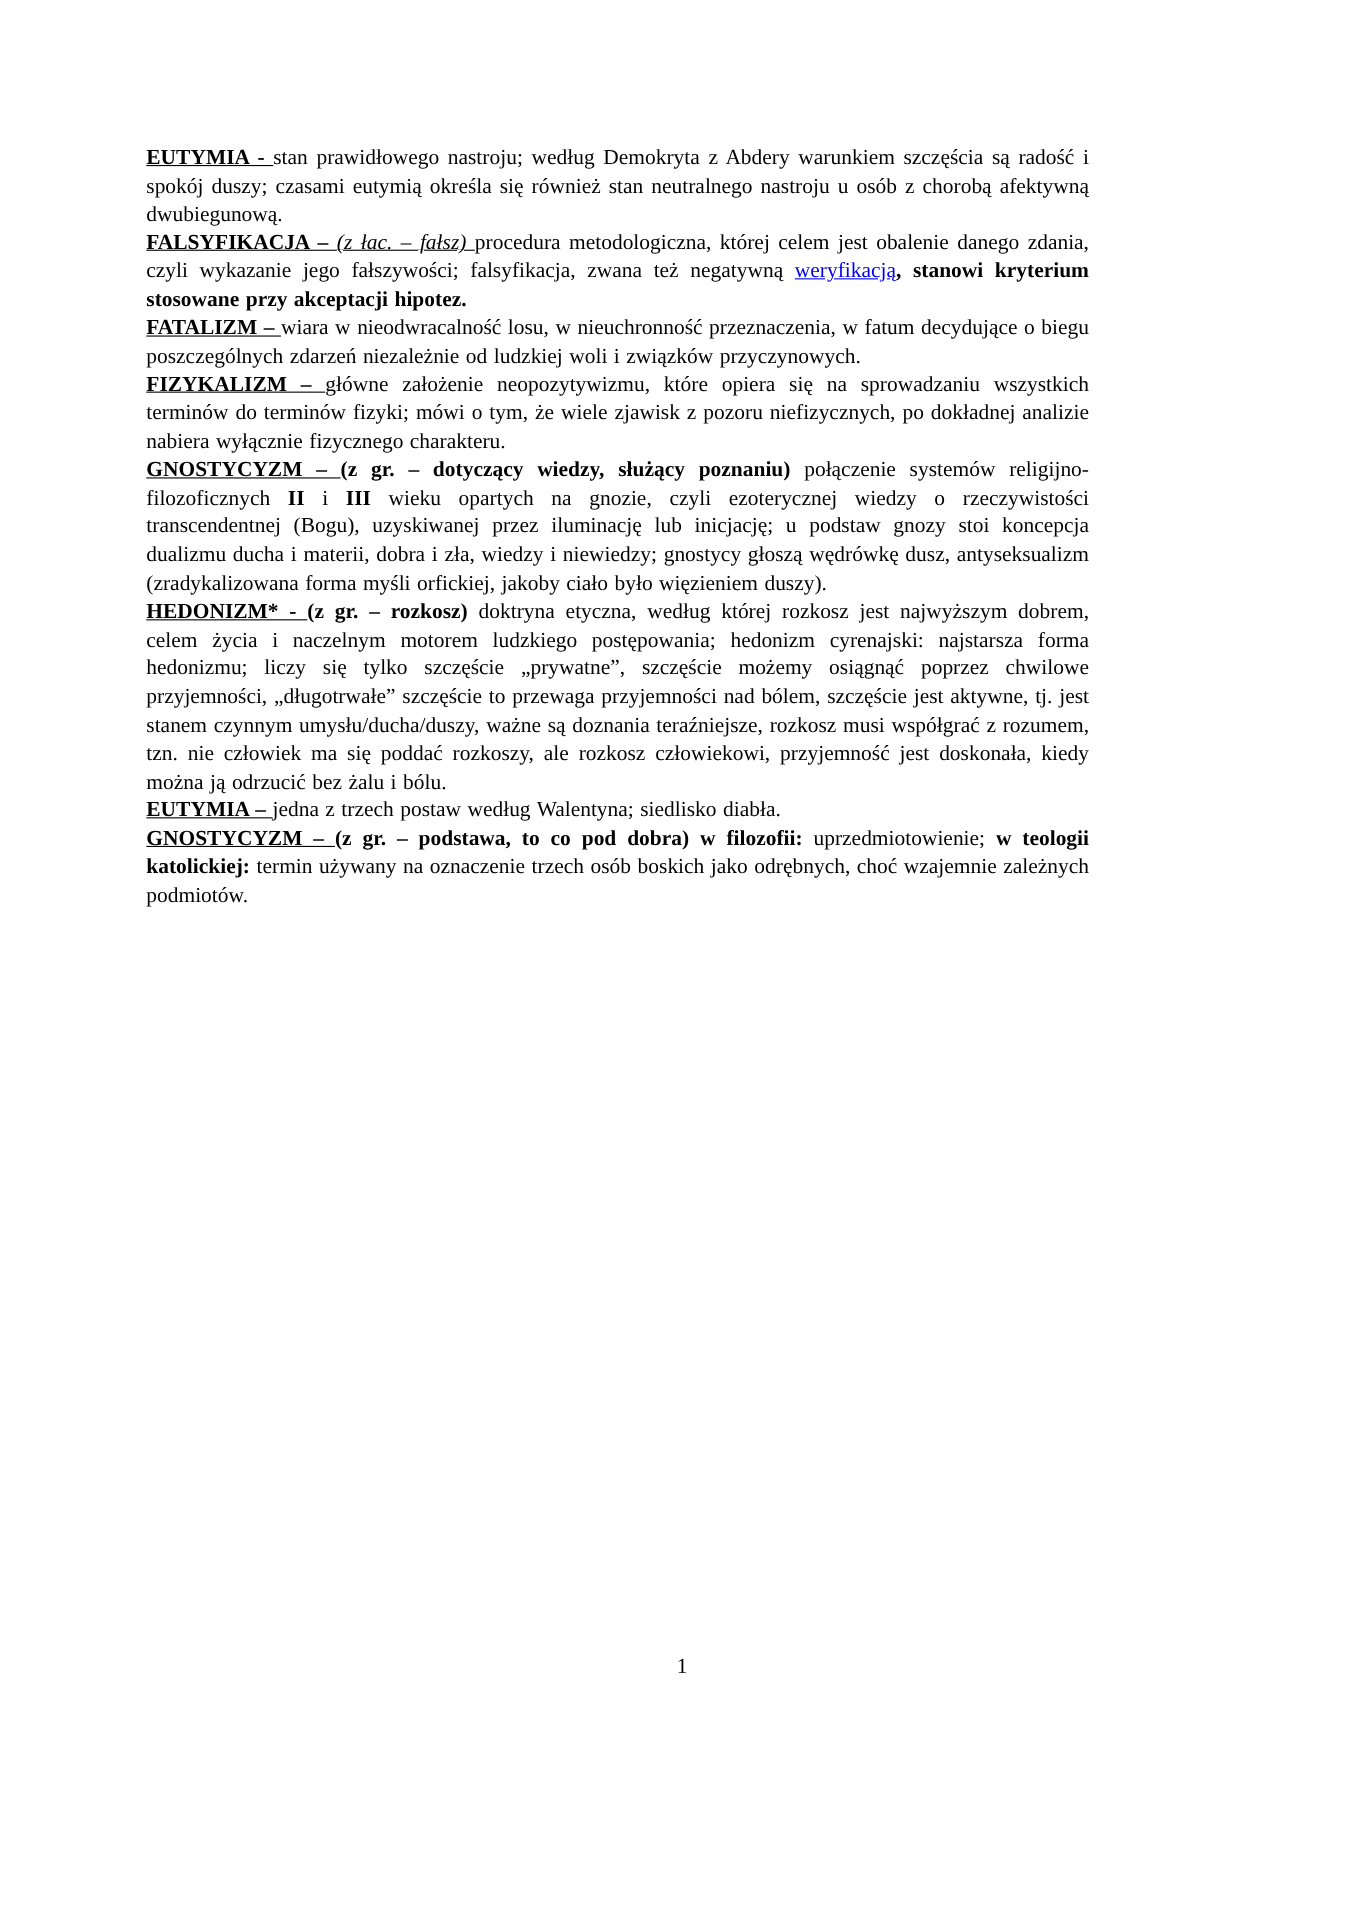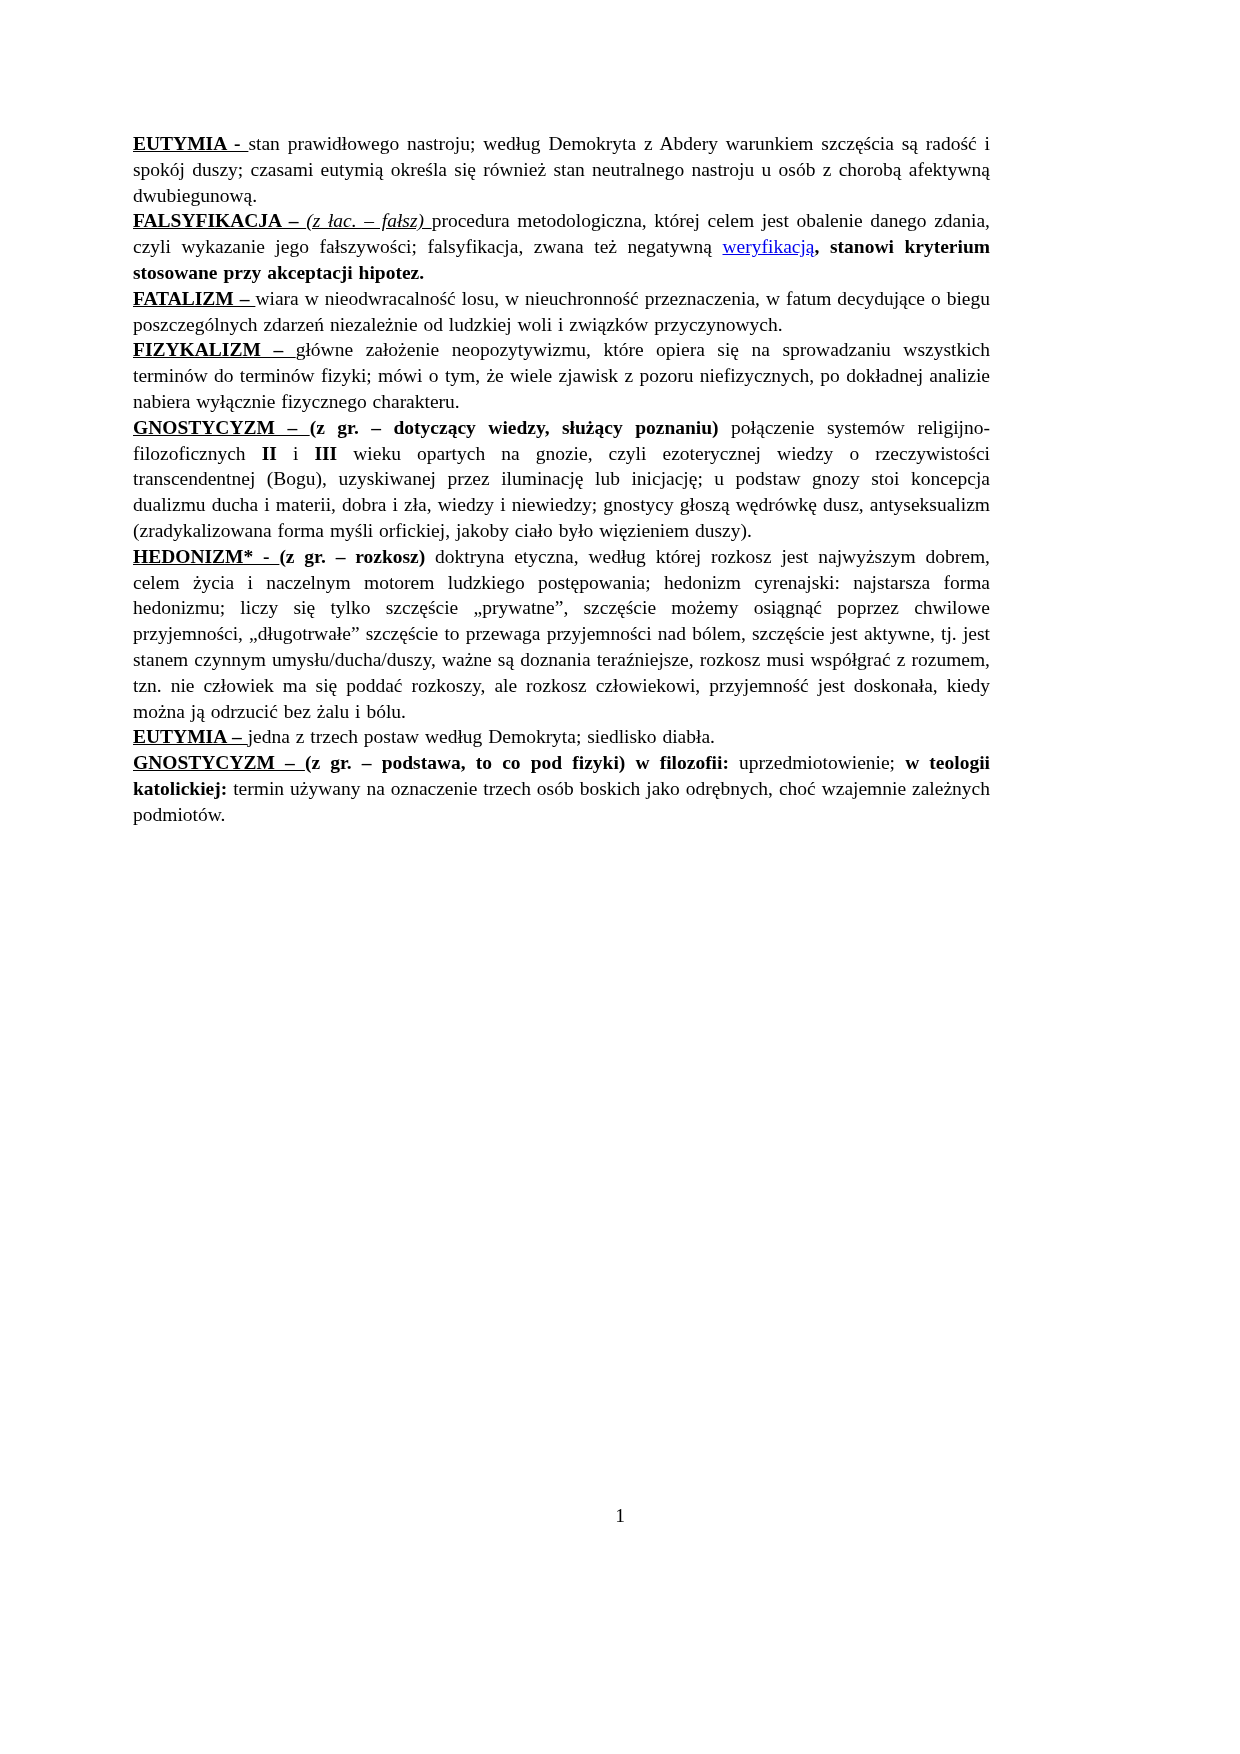--- a/index.html
+++ b/index.html
@@ -59,19 +59,19 @@
 
 <div class="page">
   <div class="content">
 
   <p class="entry"><span class="term">EUTYMIA - </span><span class="normal">stan prawidłowego nastroju; według Demokryta z Abdery warunkiem szczęścia są radość i spokój duszy; czasami eutymią określa się również stan neutralnego nastroju u osób z chorobą afektywną dwubiegunową.</span></p>
       <p class="entry"><span class="term">FALSYFIKACJA – </span><span class="italic">(z łac. – fałsz) </span><span class="normal">procedura metodologiczna, której celem jest obalenie danego zdania, czyli wykazanie jego fałszywości; falsyfikacja, zwana też negatywną </span><a class="link" href="#" style="color: rgb(0, 0, 238);">weryfikacją</a><span class="bold">, stanowi kryterium stosowane przy akceptacji hipotez.</span></p>
       <p class="entry"><span class="term">FATALIZM – </span><span class="normal">wiara w nieodwracalność losu, w nieuchronność przeznaczenia, w fatum decydujące o biegu poszczególnych zdarzeń niezależnie od ludzkiej woli i związków przyczynowych.</span></p>
       <p class="entry"><span class="term">FIZYKALIZM – </span><span class="normal">główne założenie neopozytywizmu, które opiera się na sprowadzaniu wszystkich terminów do terminów fizyki; mówi o tym, że wiele zjawisk z pozoru niefizycznych, po dokładnej analizie nabiera wyłącznie fizycznego charakteru.</span></p>
       <p class="entry"><span class="term">GNOSTYCYZM – </span><span class="bolditalic">(z gr. – dotyczący wiedzy, służący poznaniu) </span><span class="normal">połączenie systemów religijno-filozoficznych </span><span class="bold">II</span><span class="normal"> i </span><span class="bold">III</span><span class="normal"> wieku opartych na gnozie, czyli ezoterycznej wiedzy o rzeczywistości transcendentnej (Bogu), uzyskiwanej przez iluminację lub inicjację; u podstaw gnozy stoi koncepcja dualizmu ducha i materii, dobra i zła, wiedzy i niewiedzy; gnostycy głoszą wędrówkę dusz, antyseksualizm (zradykalizowana forma myśli orfickiej, jakoby ciało było więzieniem duszy).</span></p>
       <p class="entry"><span class="term">HEDONIZM* - </span><span class="bolditalic">(z gr. – rozkosz) </span><span class="normal">doktryna etyczna, według której rozkosz jest najwyższym dobrem, celem życia i naczelnym motorem ludzkiego postępowania; hedonizm cyrenajski: najstarsza forma hedonizmu; liczy się tylko szczęście „prywatne”, szczęście możemy osiągnąć poprzez chwilowe przyjemności, „długotrwałe” szczęście to przewaga przyjemności nad bólem, szczęście jest aktywne, tj. jest stanem czynnym umysłu/ducha/duszy, ważne są doznania teraźniejsze, rozkosz musi współgrać z rozumem, tzn. nie człowiek ma się poddać rozkoszy, ale rozkosz człowiekowi, przyjemność jest doskonała, kiedy można ją odrzucić bez żalu i bólu.</span></p>
-      <p class="entry"><span class="term">EUTYMIA – </span><span class="normal">jedna z trzech postaw według Demokryta; siedlisko diabła.</span></p>
-      <p class="entry"><span class="term">GNOSTYCYZM – </span><span class="bolditalic">(z gr. – podstawa, to co pod fizyki) </span><span class="bold">w filozofii: </span><span class="normal">uprzedmiotowienie; </span><span class="bold">w teologii katolickiej: </span><span class="normal">termin używany na oznaczenie trzech osób boskich jako odrębnych, choć wzajemnie zależnych podmiotów.</span></p>
+      <p class="entry"><span class="term">EUTYMIA – </span><span class="normal">jedna z trzech postaw według Walentyna; siedlisko diabła.</span></p>
+      <p class="entry"><span class="term">GNOSTYCYZM – </span><span class="bolditalic">(z gr. – podstawa, to co pod dobra) </span><span class="bold">w filozofii: </span><span class="normal">uprzedmiotowienie; </span><span class="bold">w teologii katolickiej: </span><span class="normal">termin używany na oznaczenie trzech osób boskich jako odrębnych, choć wzajemnie zależnych podmiotów.</span></p>
     </div>
   <div class="footer">
     <span>1</span>
   </div>
 </div>
 
 </body></html>

